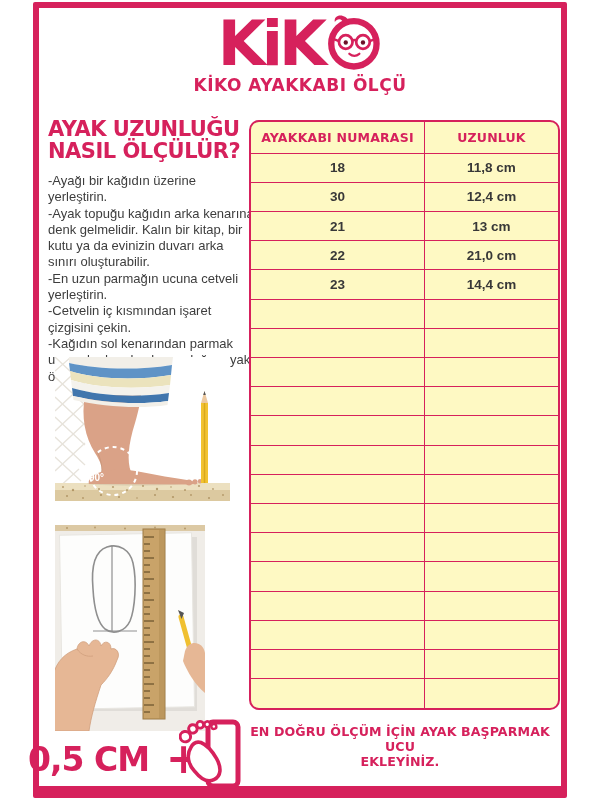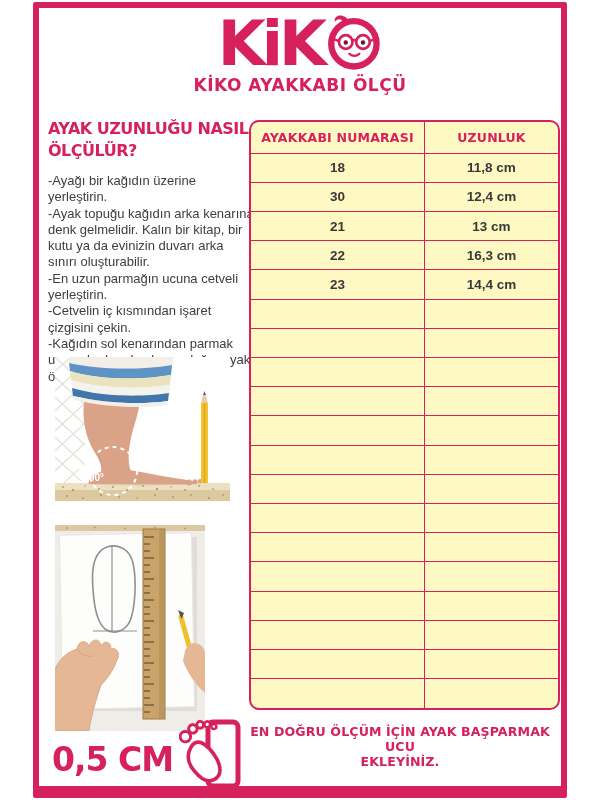--- a/index.html
+++ b/index.html
@@ -23,21 +23,21 @@
   }
   .logo-face{ width:58px; height:58px; margin-bottom:1px; }
   .logo-subtitle{
     margin-top:3px; font-family:"DejaVu Sans", sans-serif; font-weight:bold;
     color:var(--pink); font-size:17px; letter-spacing:0.5px;
   }
   
   .left-col{ position:absolute; left:48px; top:118px; width:206px; }
   .guide-heading{
     font-family:"DejaVu Sans", sans-serif; font-weight:bold; color:var(--pink);
-    font-size:16px; line-height:22px; letter-spacing:-0.5px; margin-bottom:11px;
+    font-size:21px; line-height:22px; letter-spacing:-0.5px; margin-bottom:11px;
   }
   .instructions p{ font-size:13px; line-height:16.3px; color:var(--dark); }
   .photo1{ position:absolute; left:55px; top:357px; width:175px; height:168px; }
   .photo2{ position:absolute; left:55px; top:525px; width:150px; height:206px; }
   
   .table-wrap{
     position:absolute; left:249px; top:120px; width:311px; height:590px;
     border:2.5px solid var(--pink); border-radius:10px; overflow:hidden; background:#fef9c3;
   }
   table{ width:100%; height:100%; border-collapse:collapse; table-layout:fixed; }
@@ -48,22 +48,22 @@
     border:1.5px solid var(--pink); text-align:center;
   }
   td{
     height:29px; font-size:13.5px; font-weight:bold; color:#383838;
     border:1.5px solid var(--pink); text-align:center;
   }
   tr > *:first-child{ border-left:none; } tr > *:last-child{ border-right:none; }
   tr:first-child th{ border-top:none; } tr:last-child td{ border-bottom:none; }
   
   .add-group{
-    position:absolute; left:52px; top:736px; height:46px;
-    display:flex; align-items:center; gap:11px;
+    position:absolute; left:28px; top:736px; height:46px;
+    display:flex; align-items:center; gap:17px;
   }
   .add-value{
     font-family:"DejaVu Sans", sans-serif; font-weight:bold; color:var(--pink);
     font-size:33px; letter-spacing:-1px;
   }
   .plus-sign{
     font-family:"DejaVu Sans", sans-serif; font-weight:bold; color:var(--pink);
     font-size:42px; line-height:40px;
   }
   .foot-badge{ position:absolute; left:179px; top:717px; width:64px; height:74px; }
@@ -205,21 +205,21 @@
         <tr>
           <td>30</td>
           <td>12,4 cm</td>
         </tr>
         <tr>
           <td>21</td>
           <td>13 cm</td>
         </tr>
         <tr>
           <td>22</td>
-          <td>16,3 cm</td>
+          <td>21,0 cm</td>
         </tr>
         <tr>
           <td>23</td>
           <td>14,4 cm</td>
         </tr>
         <tr>
           <td></td>
           <td></td>
         </tr>
         <tr>

